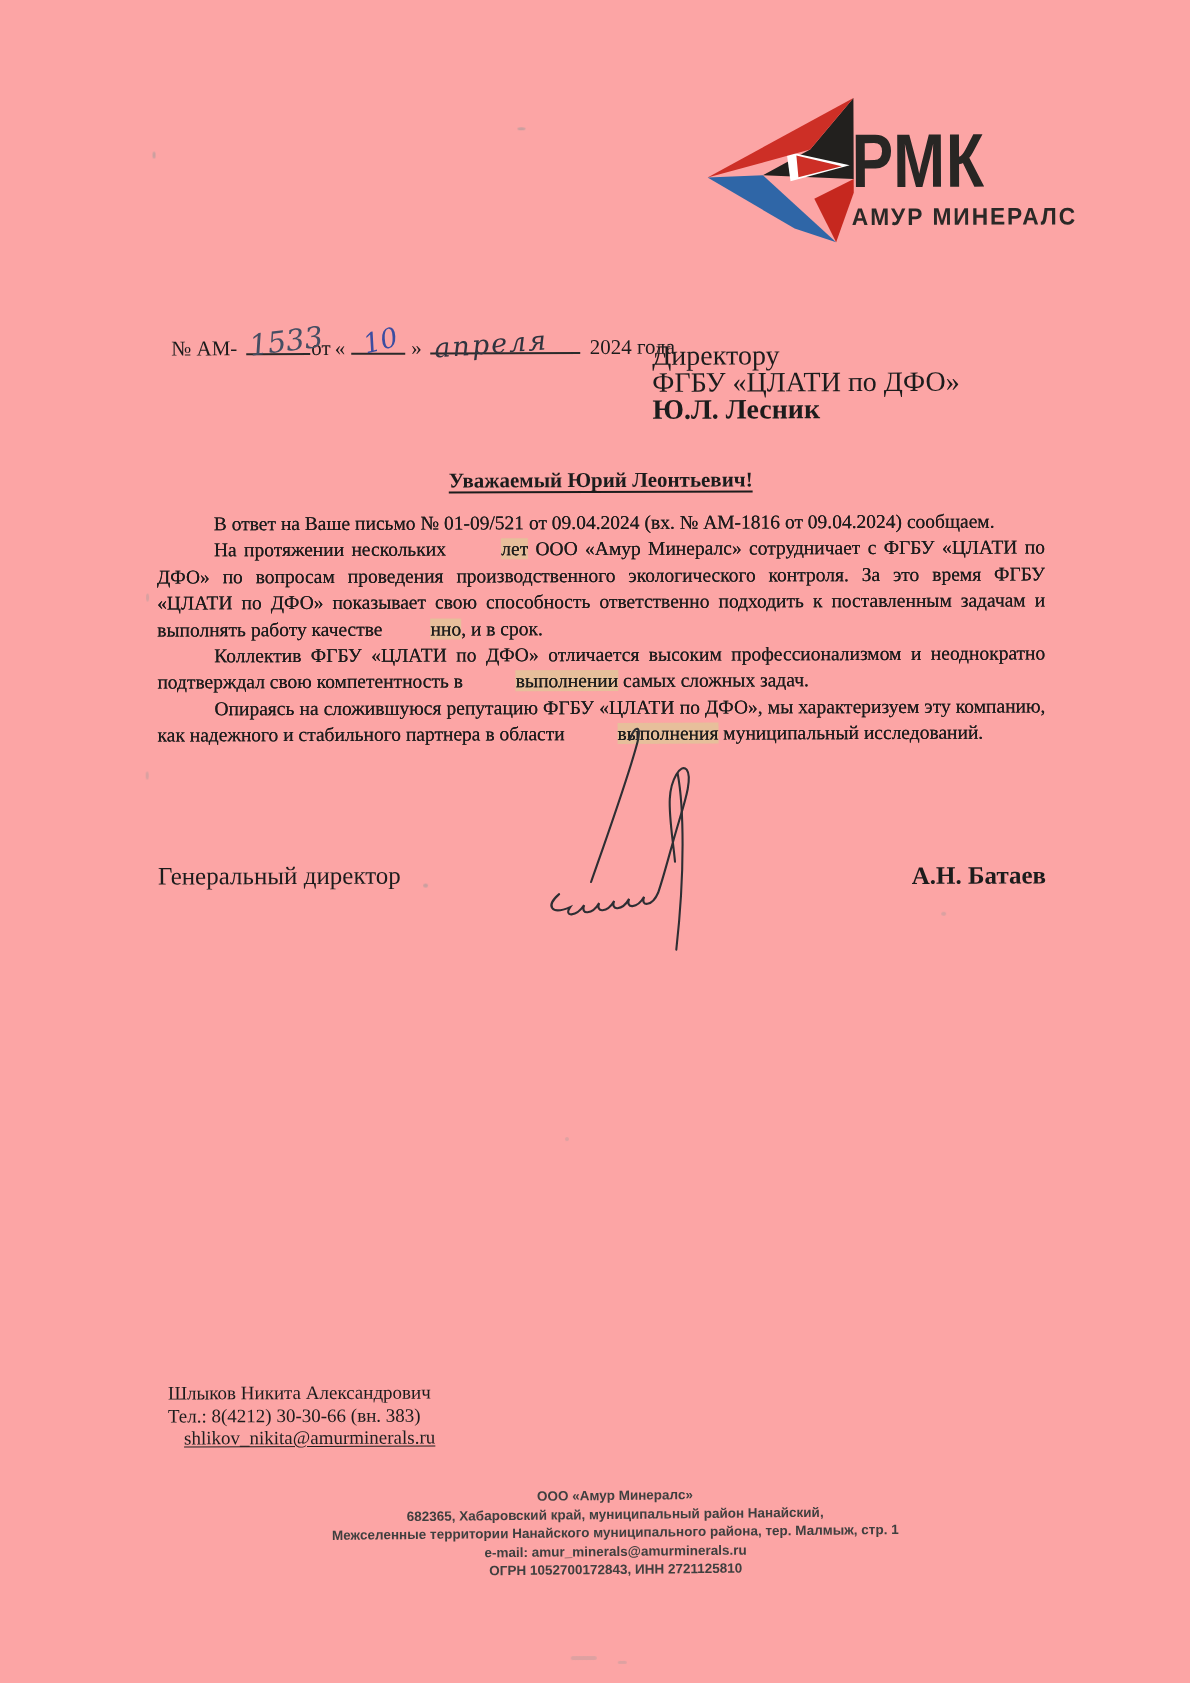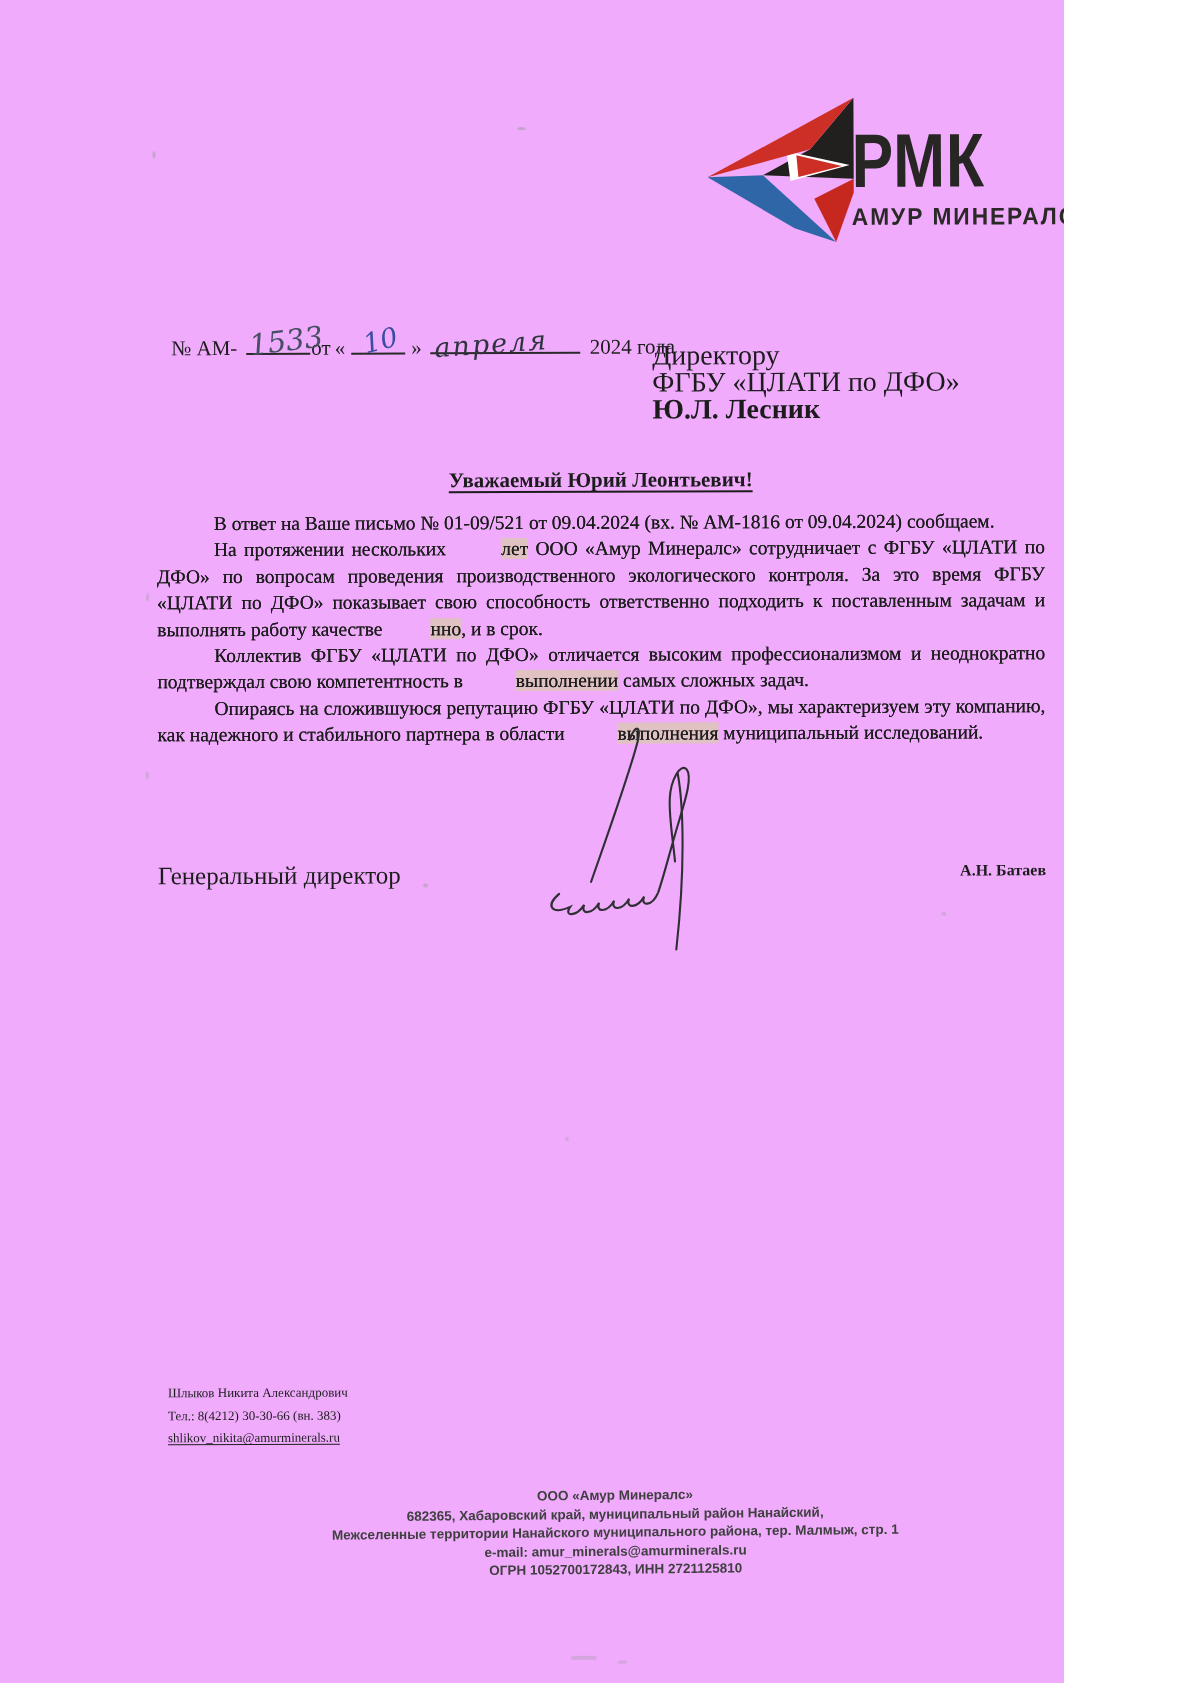--- a/index.html
+++ b/index.html
@@ -1,16 +1,16 @@
 <!DOCTYPE html>
 <html><head>
 <meta charset="utf-8">
 <style>
   html,body{margin:0;padding:0;background:#ffffff;}
-  .page{position:relative;width:1064px;height:1683px;background:#f0abfc;overflow:hidden;
+  .page{position:relative;width:1190px;height:1683px;background:#fca5a5;overflow:hidden;
         font-family:"Liberation Serif",serif;color:#1c1c1c;}
   .tilt{position:absolute;inset:0;transform:rotate(-0.2deg);transform-origin:50% 0;}
 
   
   .logo-svg{position:absolute;left:703px;top:95px;width:158px;height:153px;}
   .brand{position:absolute;left:851px;top:126px;font-family:"Liberation Sans",sans-serif;
          font-weight:700;font-size:76px;line-height:72px;letter-spacing:1px;color:#282624;
          transform:scaleX(0.82);transform-origin:left top;}
   .subbrand{position:absolute;left:851px;top:204px;font-family:"Liberation Sans",sans-serif;
          font-weight:700;font-size:24px;letter-spacing:2px;color:#2b2927;
@@ -42,25 +42,25 @@
   .body-text{position:absolute;left:155px;top:510px;width:888px;font-size:19.5px;
              line-height:26.4px;text-align:justify;text-shadow:0 0 .5px currentColor;}
   .body-text p{margin:0;text-indent:57px;}
   .hl{background-color:rgba(213,213,148,0.55);margin-left:48px;}
 
   
   .sig-svg{position:absolute;left:540px;top:712px;width:200px;height:240px;}
   .sig-svg path{fill:none;stroke:#2e2e33;stroke-width:2.1;stroke-linecap:round;}
   .sig-position{position:absolute;left:155px;top:861px;font-size:25px;}
   .sig-name{position:absolute;left:855px;top:863px;width:188px;text-align:right;
-            font-size:16px;font-weight:700;}
+            font-size:25px;font-weight:700;}
 
   
-  .contact{position:absolute;left:163px;top:1381px;font-size:13px;line-height:22.5px;}
-  .contact a{color:#1f1f1f;text-decoration:underline;text-underline-offset:2px;}
+  .contact{position:absolute;left:163px;top:1381px;font-size:19px;line-height:22.5px;}
+  .contact a{color:#1f1f1f;text-decoration:underline;text-underline-offset:2px;margin-left:16px;}
 
   
   .footer{position:absolute;left:310px;top:1487px;width:600px;text-align:center;
           font-family:"Liberation Sans",sans-serif;font-weight:700;font-size:13.5px;
           line-height:18.5px;color:#3f3f3f;transform:rotate(-0.4deg);}
 
   
   .speck{position:absolute;background:#9a9a9a;border-radius:50%;opacity:.5;filter:blur(.6px);}
 </style>
 </head>

